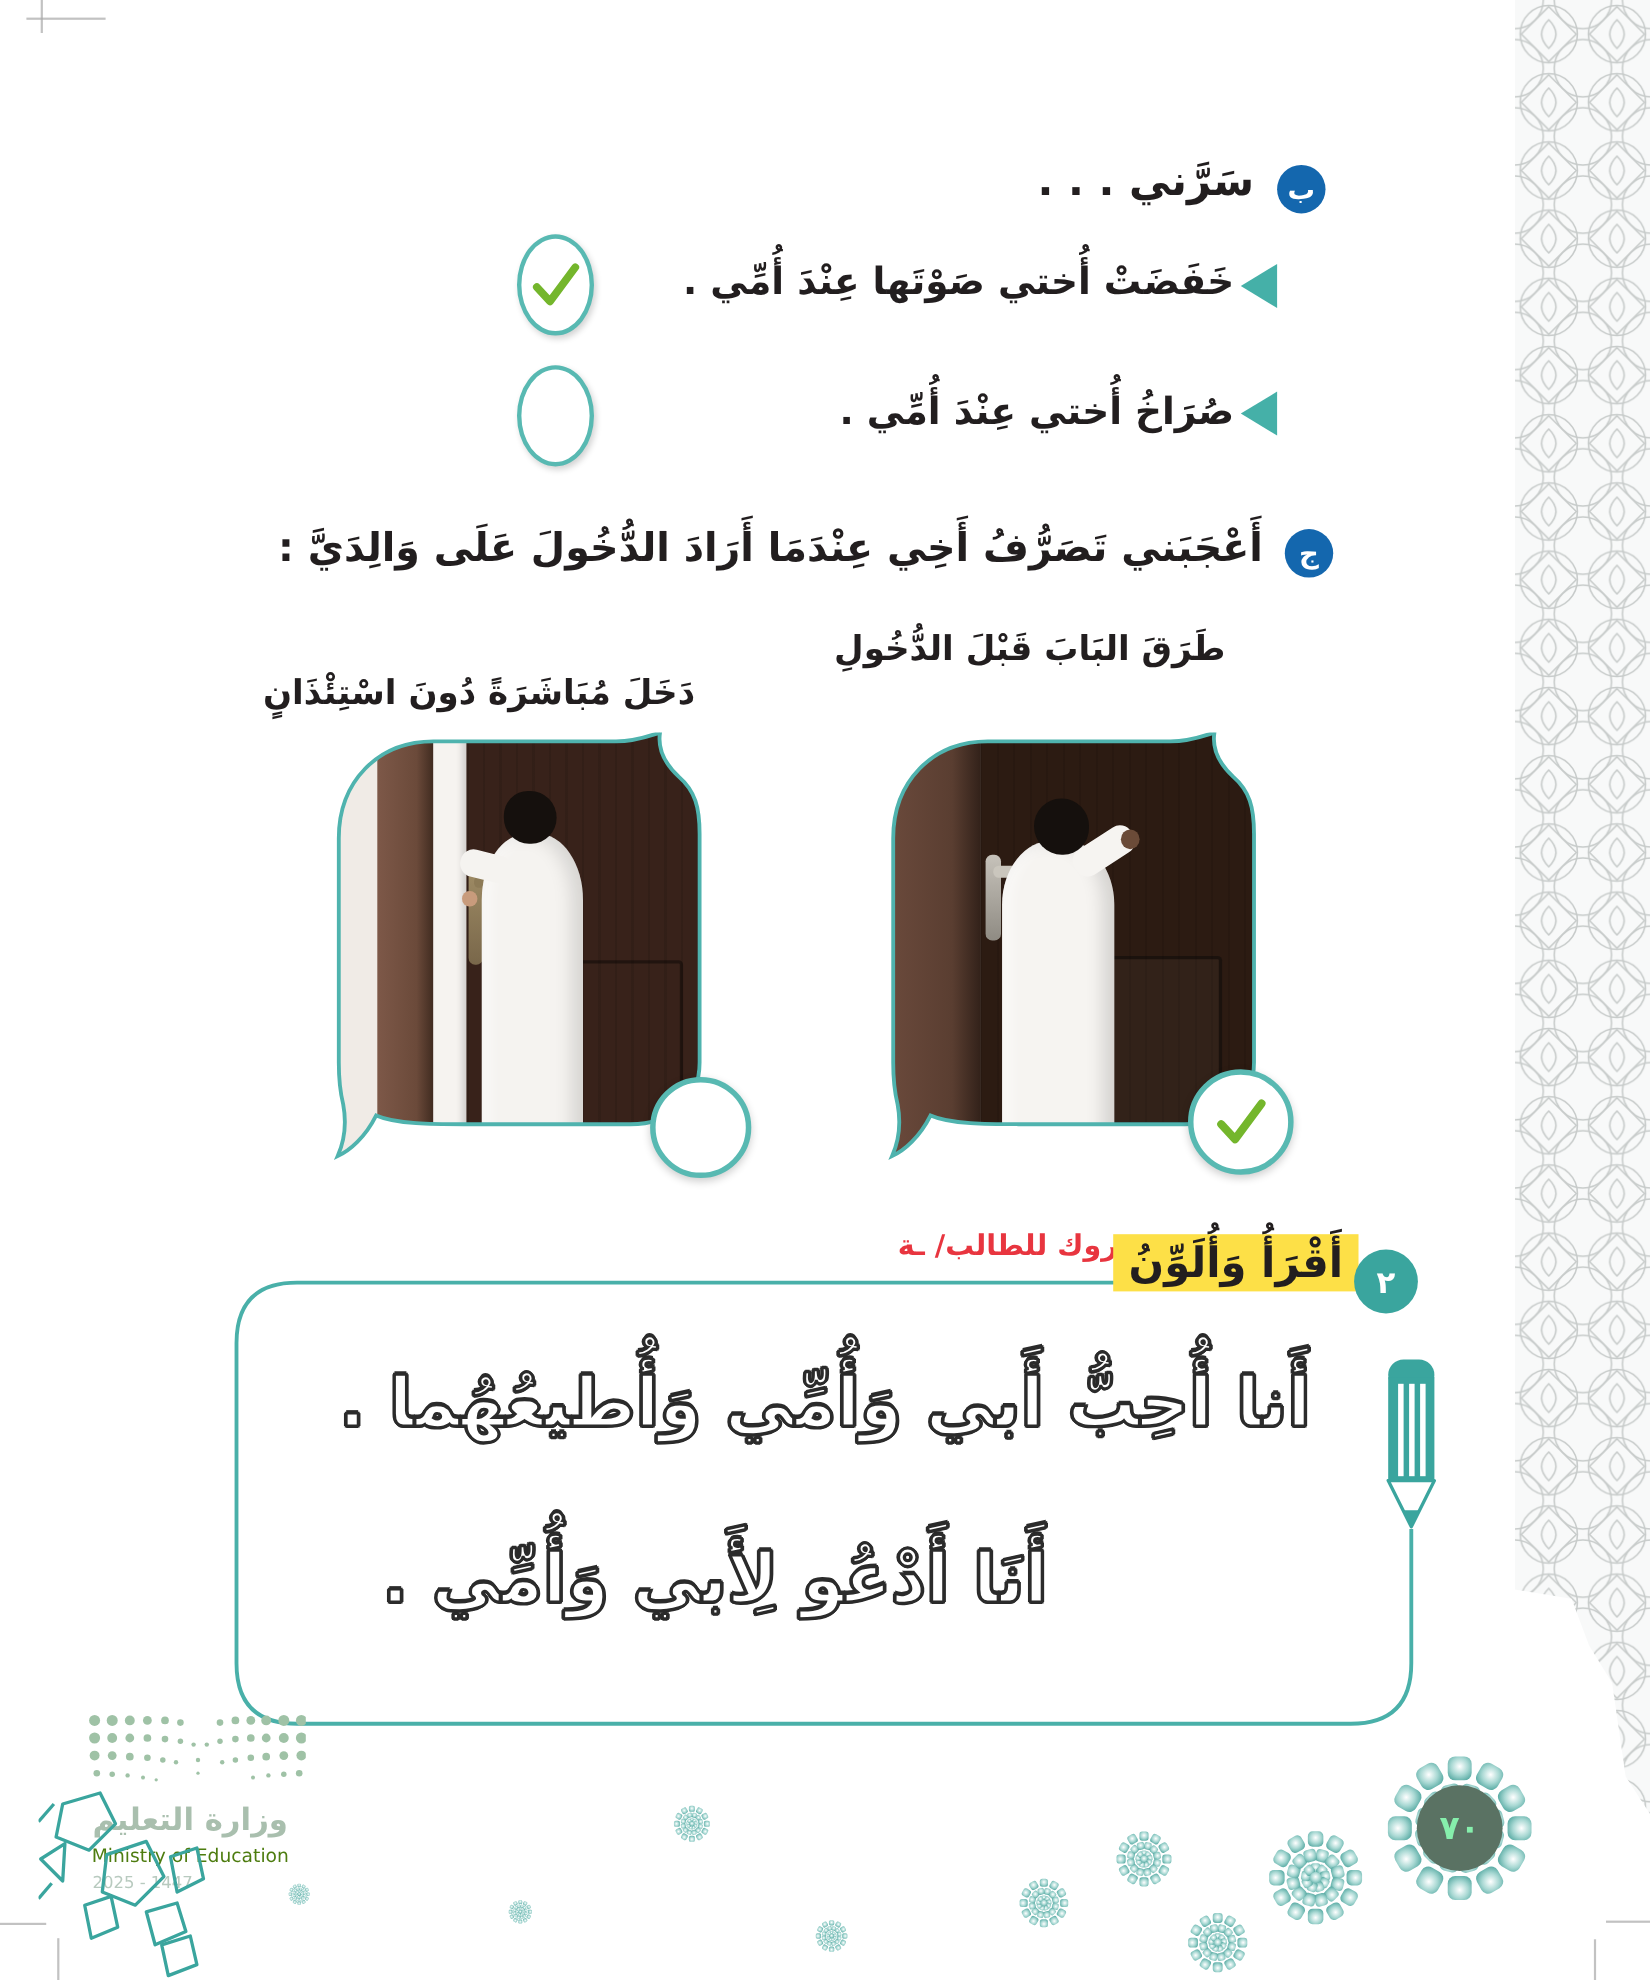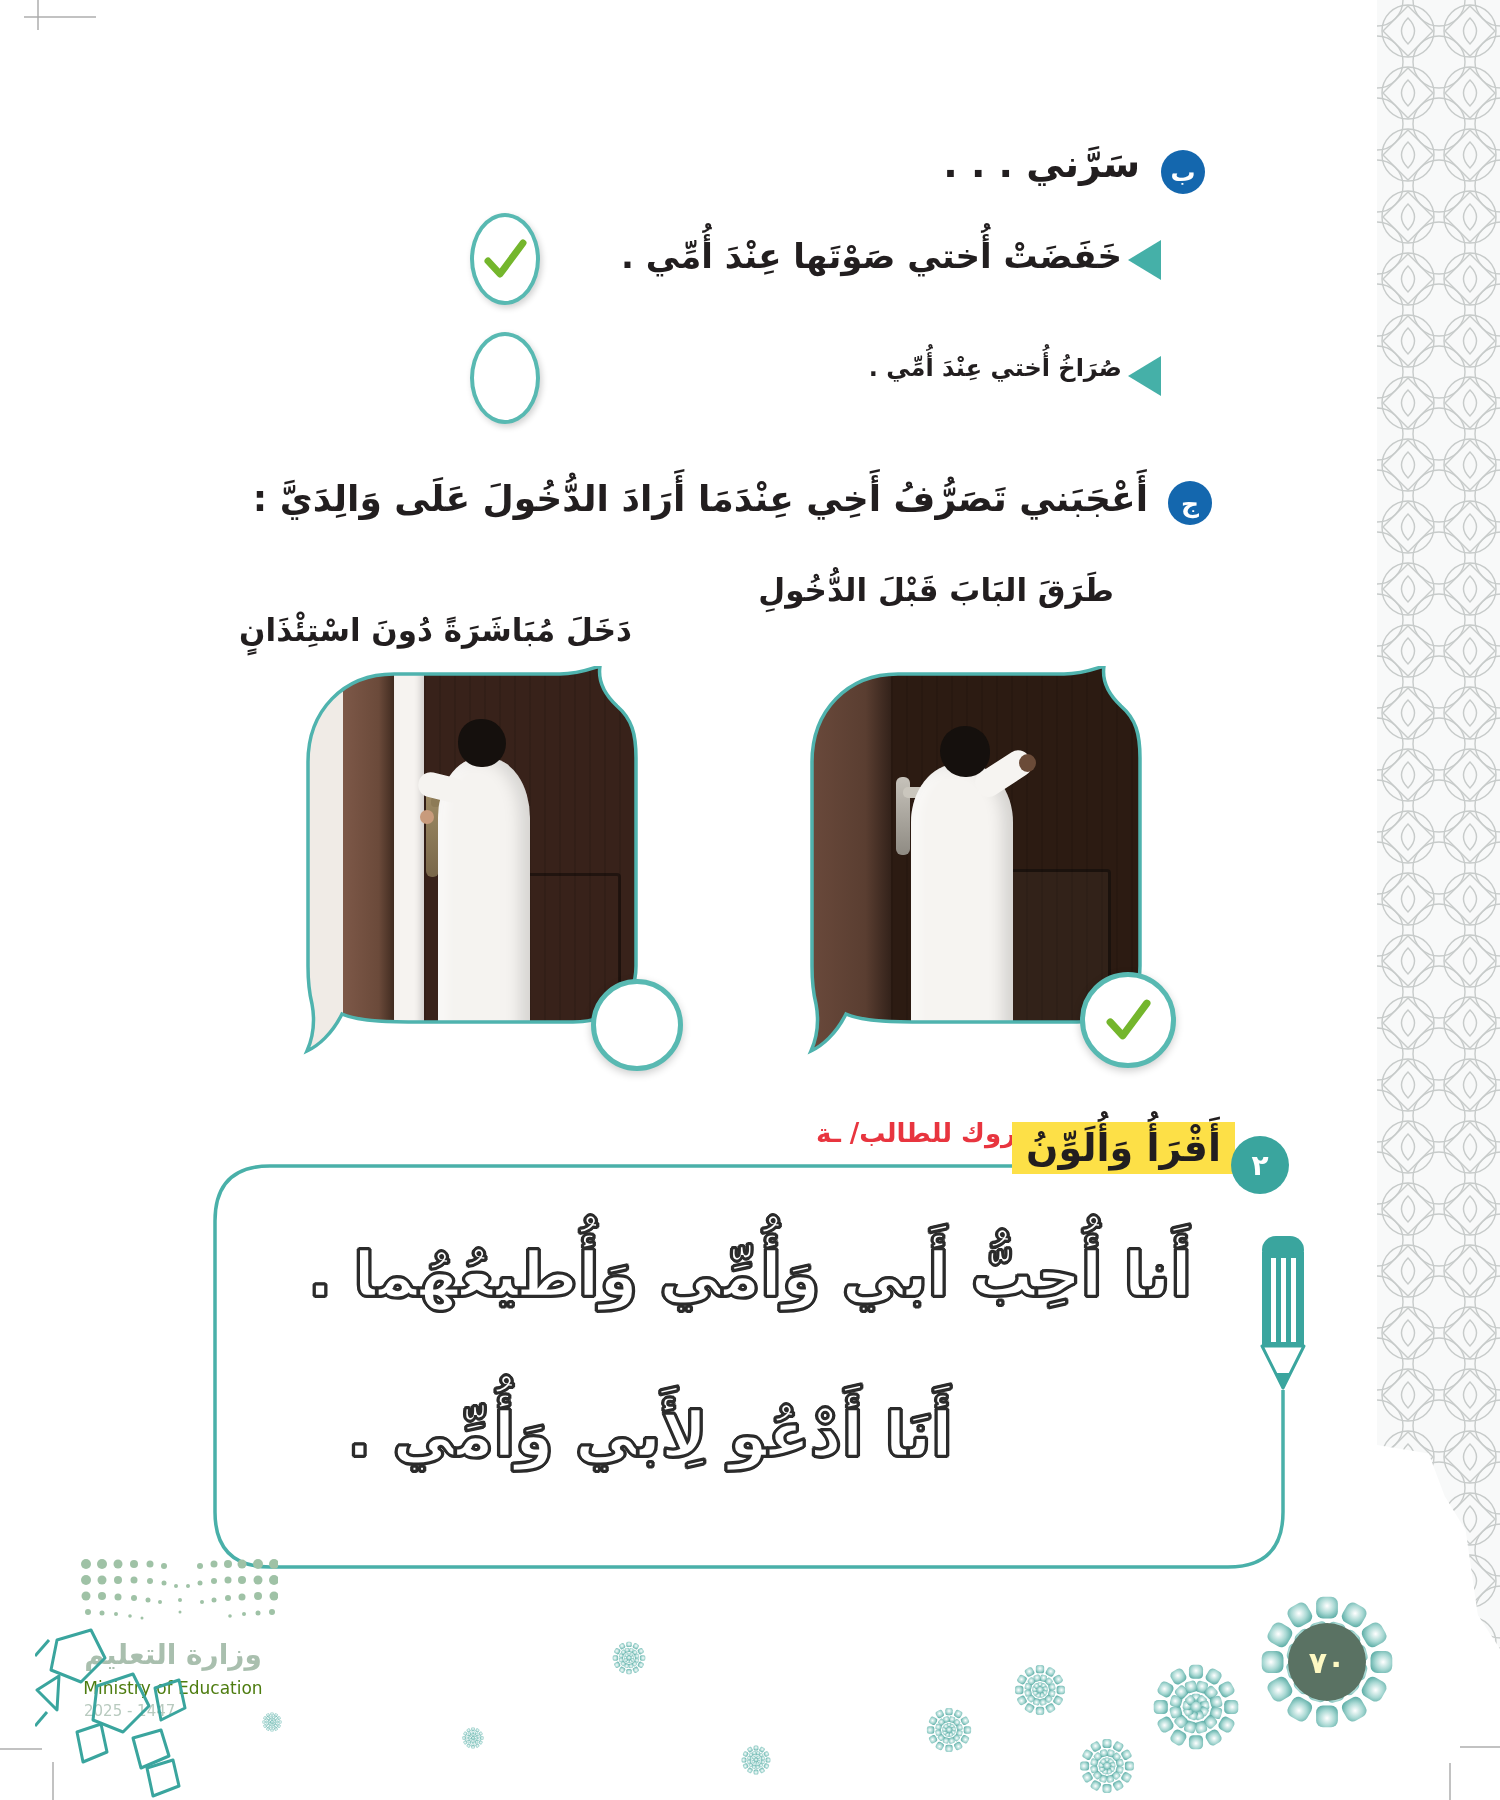--- a/index.html
+++ b/index.html
@@ -78,21 +78,21 @@
 
   <div class="tri abs" style="left:1128px;top:240px;"></div>
   <div class="artxt abs" style="right:378px;top:236px;font-size:34px;">خَفَضَتْ أُختي صَوْتَها عِنْدَ أُمِّي .</div>
   <div class="opt-circle" style="left:470px;top:213px;">
     <svg width="48" height="44" viewBox="0 0 48 44">
       <path d="M7 24 L19 37 L42 6" fill="none" stroke="#74b62c" stroke-width="7" stroke-linecap="round" stroke-linejoin="round"></path>
     </svg>
   </div>
 
   <div class="tri abs" style="left:1128px;top:356px;"></div>
-  <div class="artxt abs" style="right:378px;top:354px;font-size:24px;margin-left:35px;">صُرَاخُ أُختي عِنْدَ أُمِّي .</div>
+  <div class="artxt abs" style="right:378px;top:354px;font-size:34px;margin-left:35px;">صُرَاخُ أُختي عِنْدَ أُمِّي .</div>
   <div class="opt-circle" style="left:470px;top:332px;"></div>
 
   <div class="badge badge-blue abs" style="left:1168px;top:481px;">
     <span>ج</span>
   </div>
   <div class="artxt abs" style="right:352px;top:478px;font-size:36px;">أَعْجَبَني تَصَرُّفُ أَخِي عِنْدَمَا أَرَادَ الدُّخُولَ عَلَى وَالِدَيَّ :</div>
 
   <div class="artxt abs" style="right:386px;top:572px;font-size:31px;">طَرَقَ البَابَ قَبْلَ الدُّخُولِ</div>
   <div class="artxt abs" style="right:868px;top:572px;font-size:31px;margin-top:40px;">دَخَلَ مُبَاشَرَةً دُونَ اسْتِئْذَانٍ</div>
 
@@ -232,21 +232,21 @@
       <use href="#rosette"></use>
     </svg>
   <svg class="rosette" style="left:262px;top:1712px;" width="20" height="20" viewBox="0 0 100 100">
       <use href="#rosette"></use>
     </svg>
   <svg class="rosette" style="left:1259px;top:1594px;" width="136" height="136" viewBox="0 0 100 100">
       <use href="#rosette"></use>
     </svg>
 
   <div class="abs" style="left:1288px;top:1623px;width:78px;height:78px;border-radius:50%;background:#5a7263;display:flex;align-items:center;justify-content:center;">
-    <span style="color:#fef9c3;font-size:30px;font-weight:bold;">٧٠</span>
+    <span style="color:#86efac;font-size:30px;font-weight:bold;">٧٠</span>
   </div>
 
   <svg class="abs" style="left:78px;top:1556px;" width="200" height="78">
     <g fill="#9fc2a6">
       <circle cx="8" cy="8" r="5"></circle>
         <circle cx="24" cy="8" r="5"></circle>
         <circle cx="40" cy="8" r="4.5"></circle>
         <circle cx="56" cy="8" r="4"></circle>
         <circle cx="72" cy="8" r="3.5"></circle>
         <circle cx="86" cy="10" r="3"></circle>

